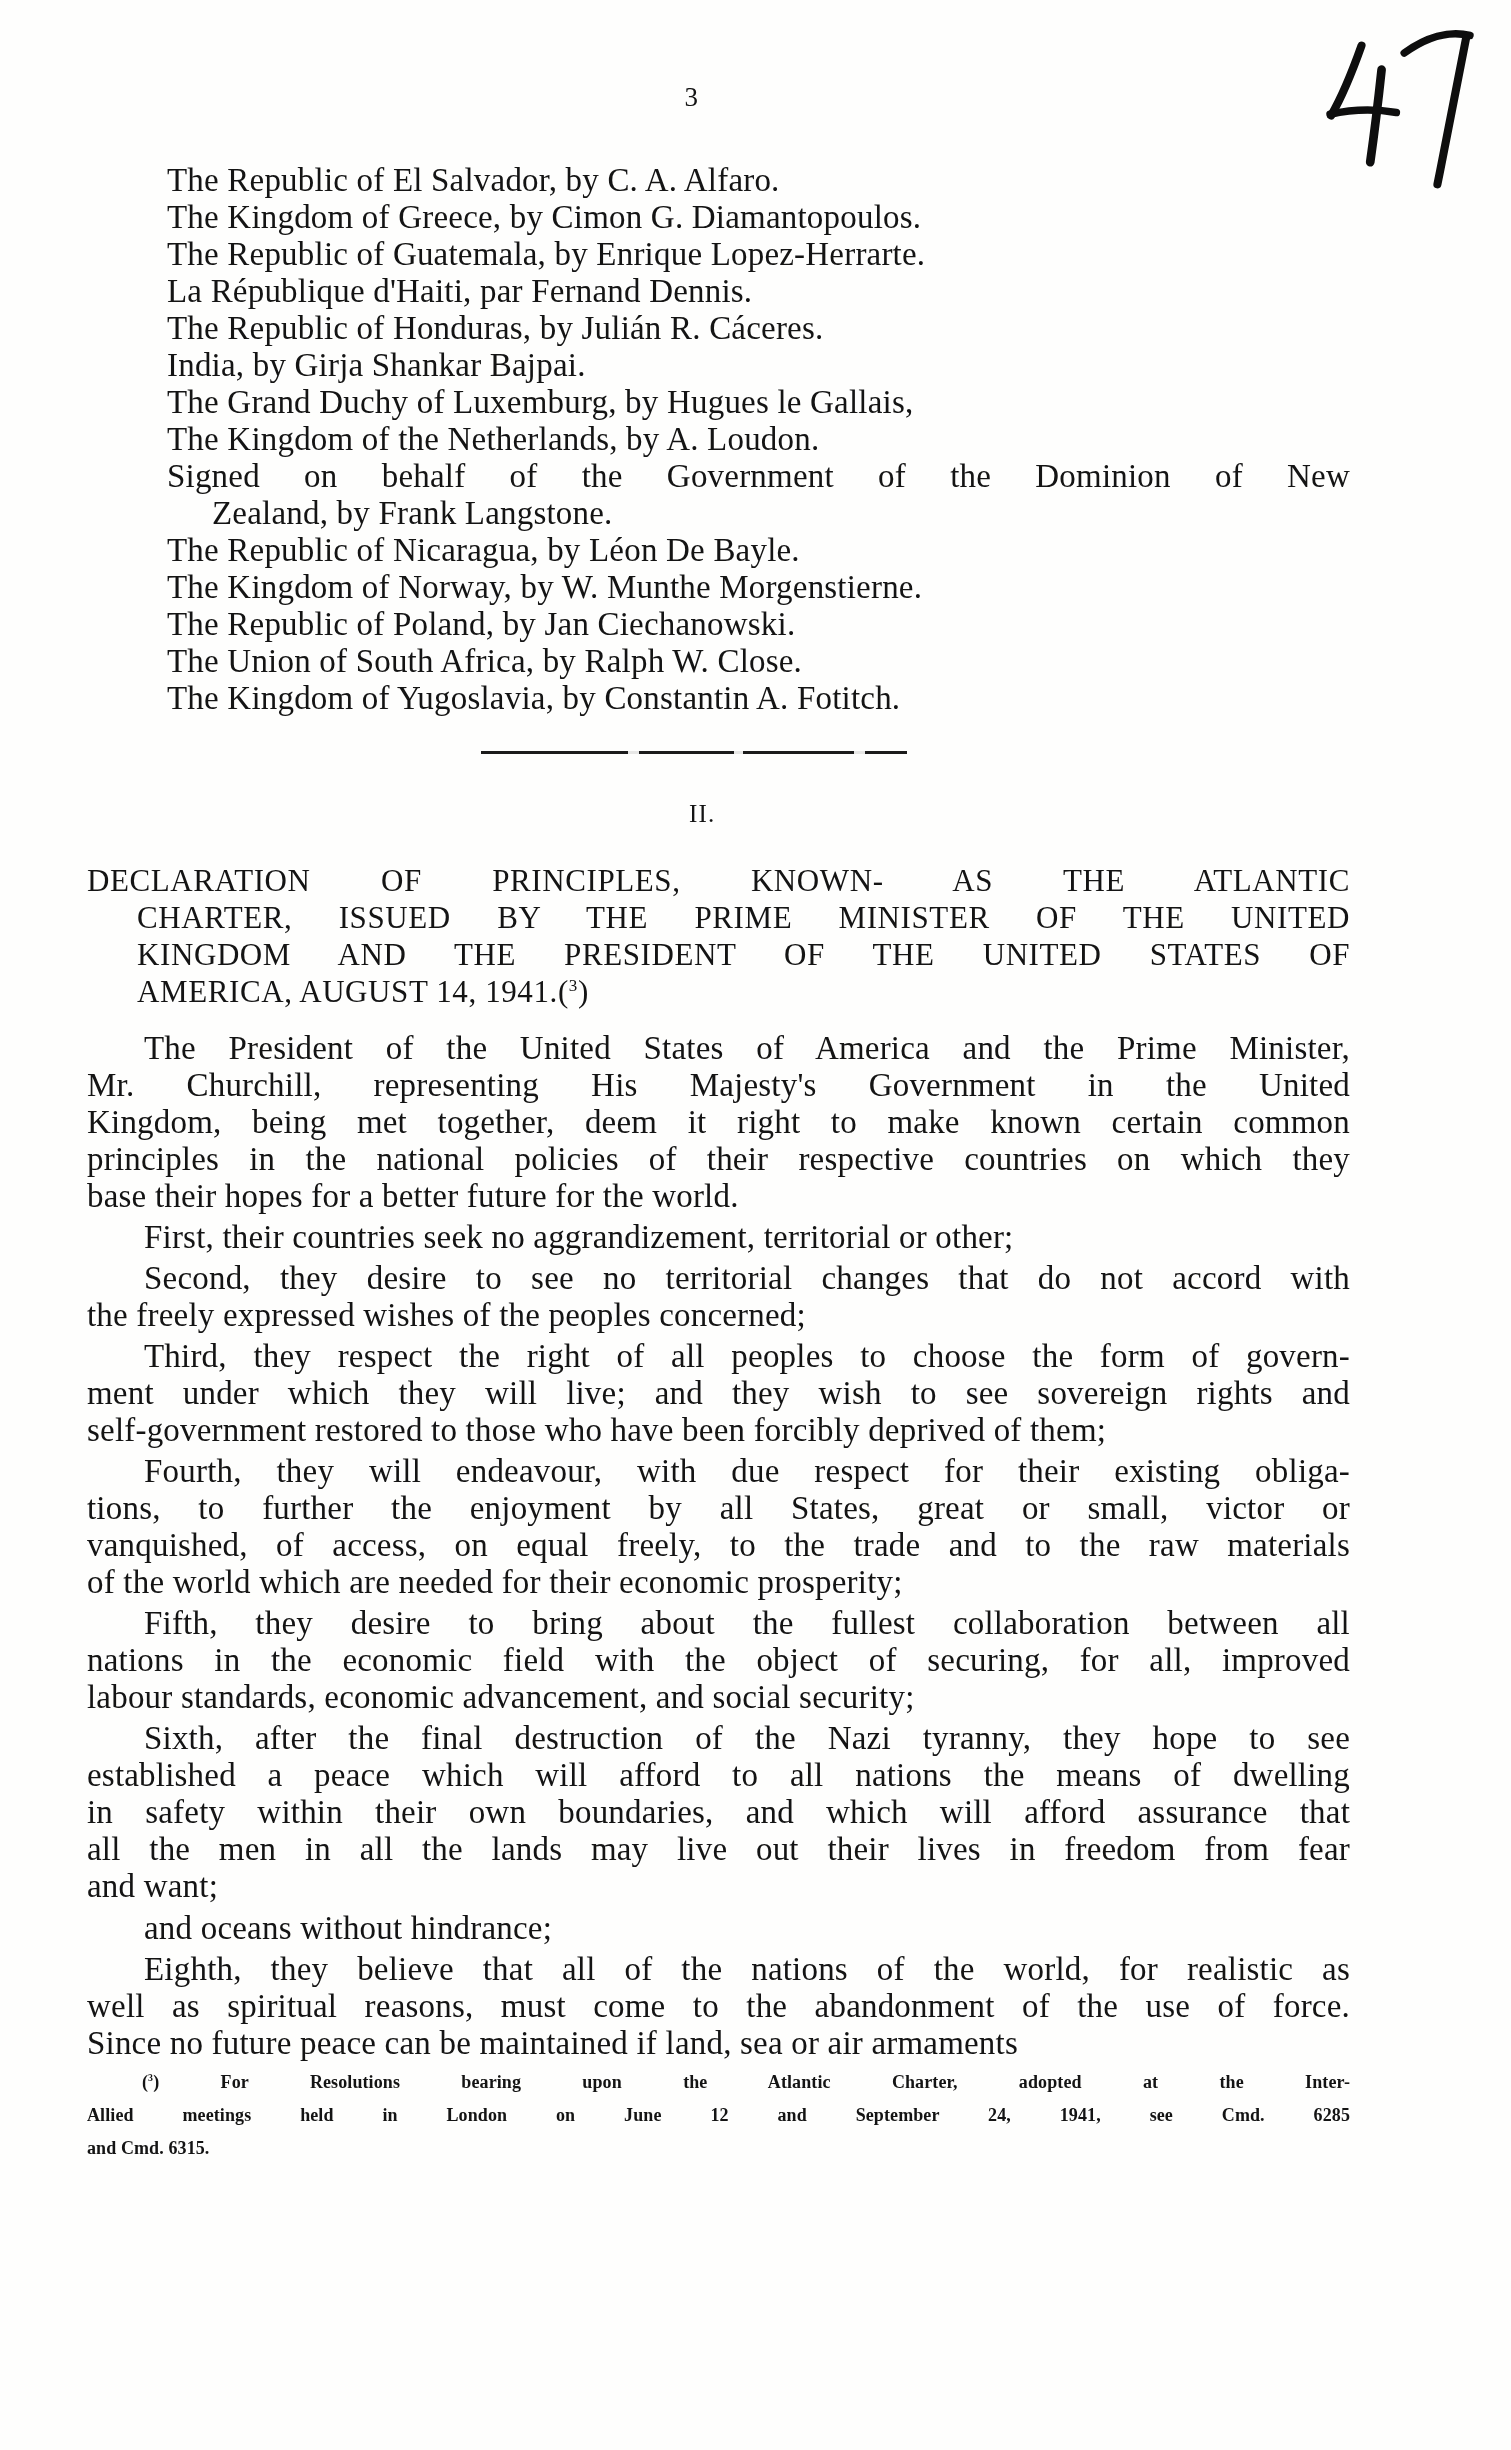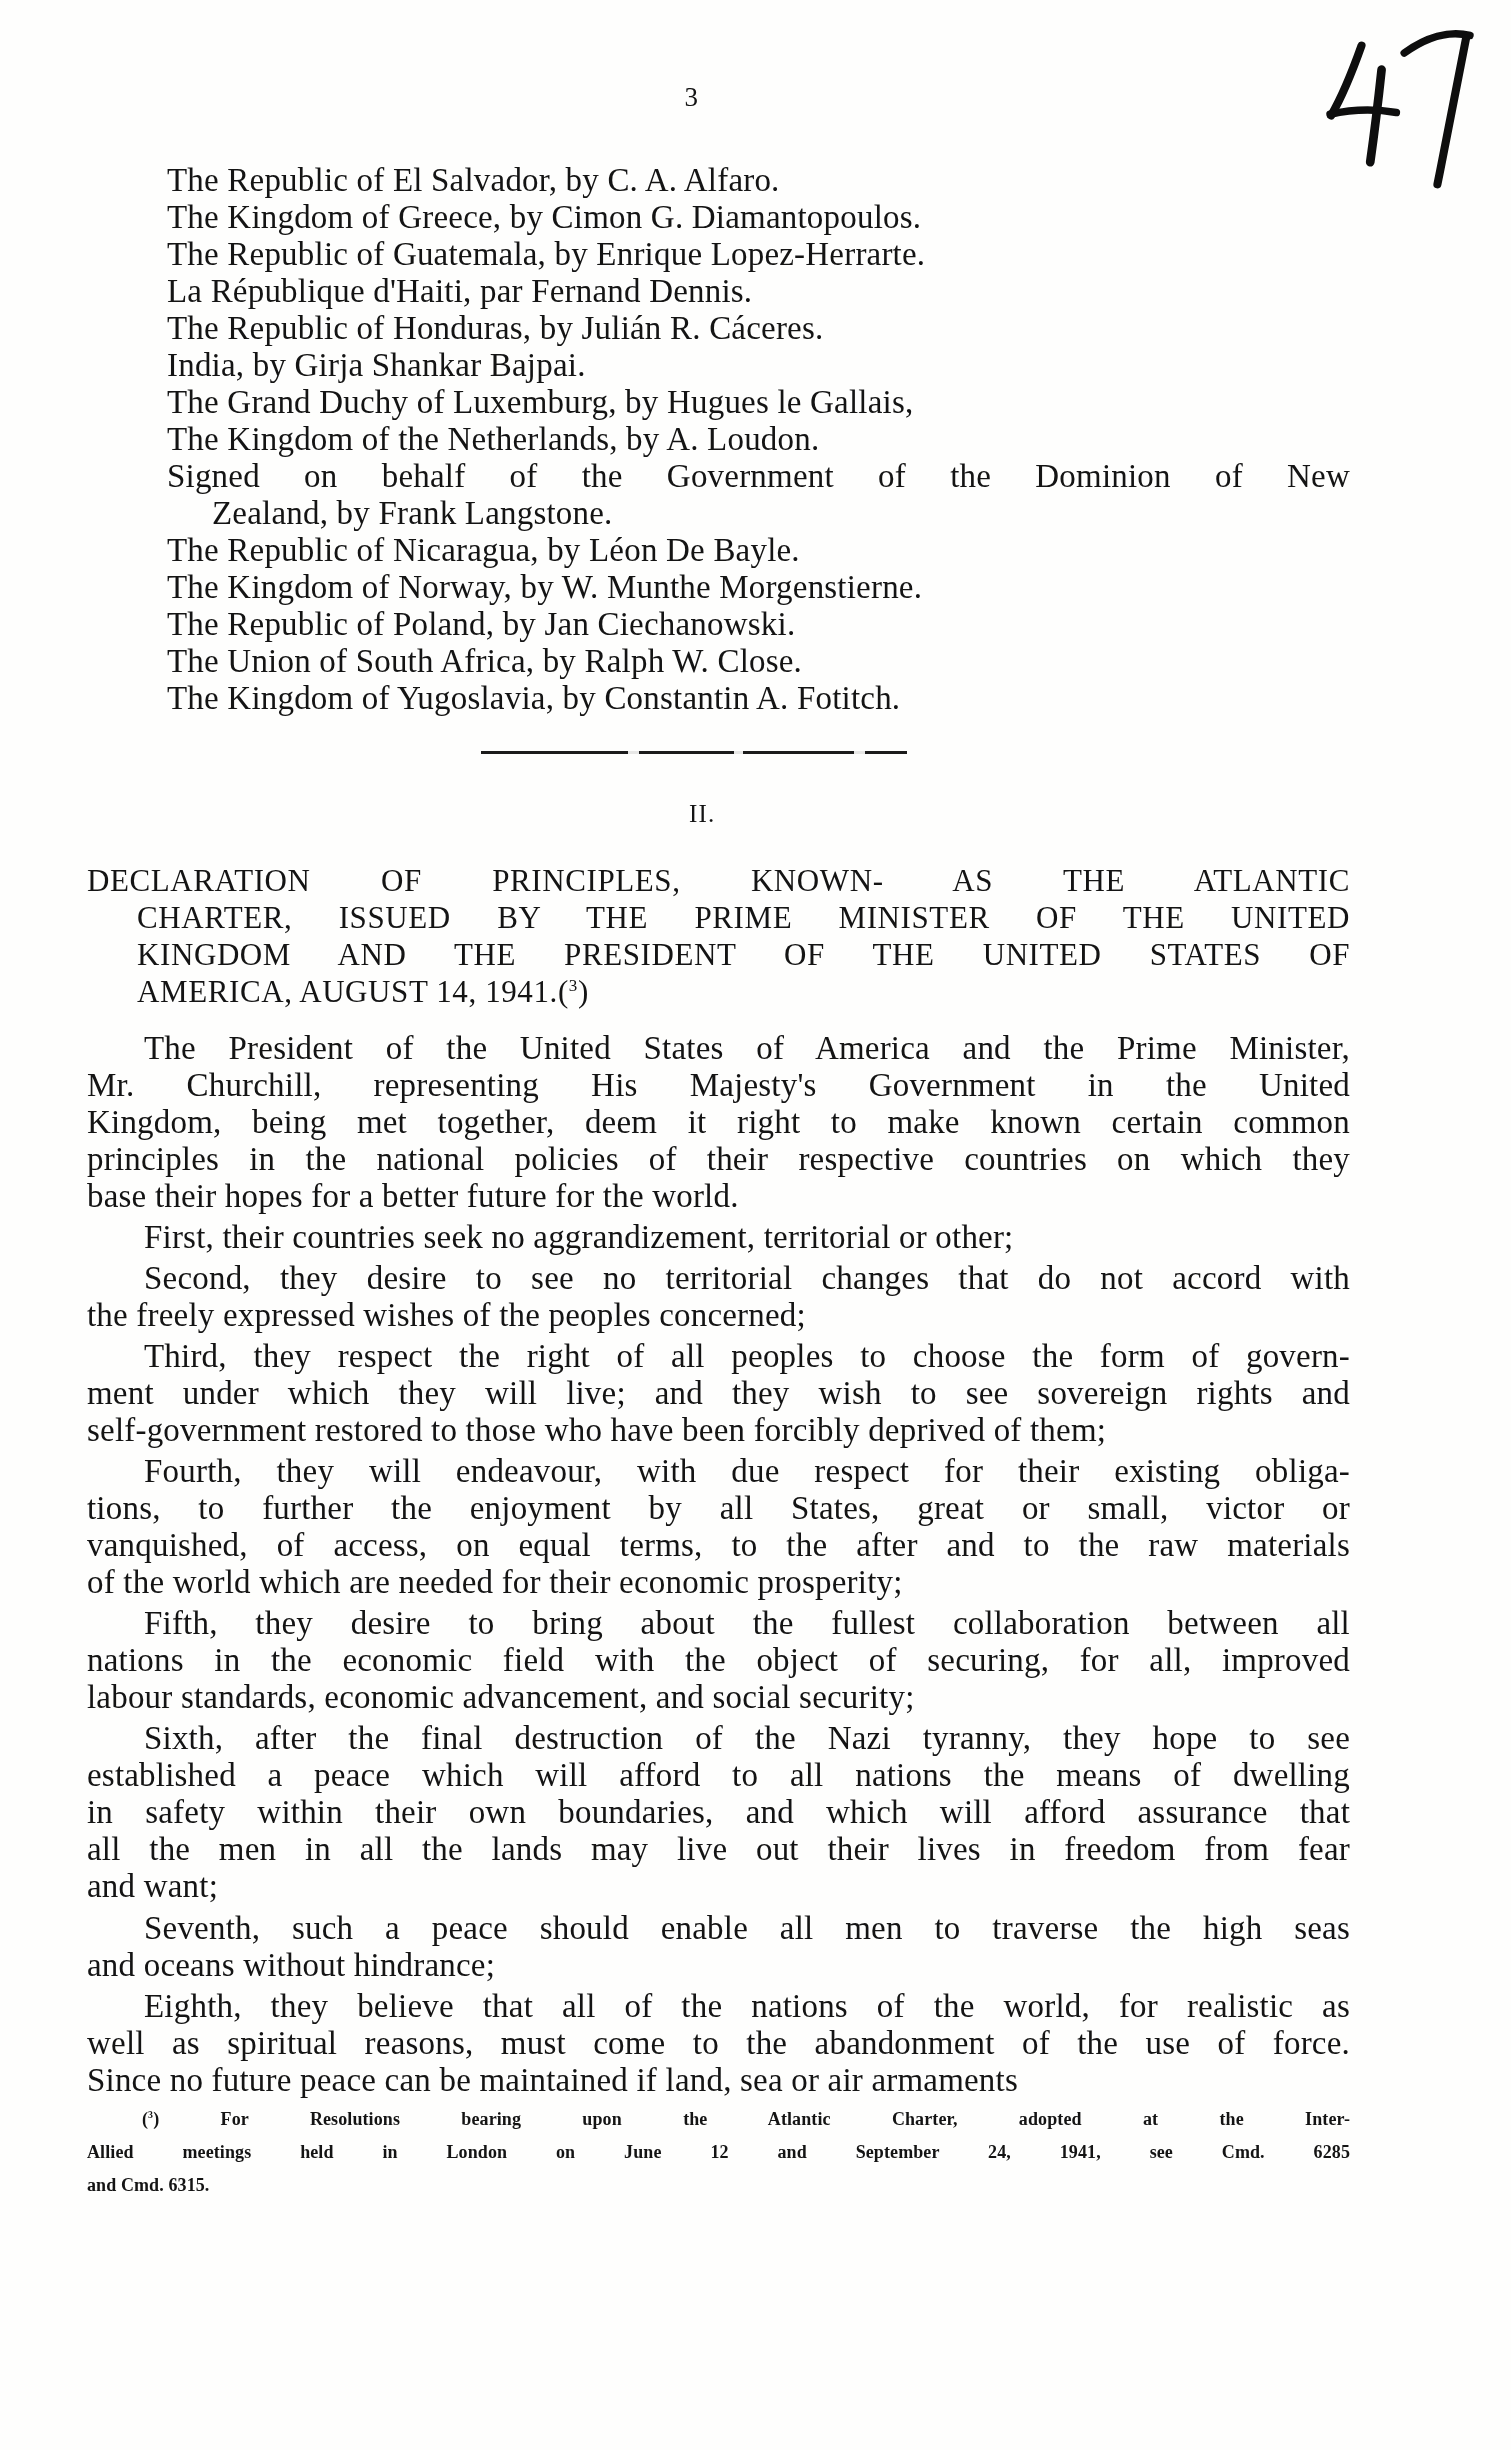--- a/index.html
+++ b/index.html
@@ -186,37 +186,36 @@
           <div class="jline jlast">the freely expressed wishes of the peoples concerned;</div>
         </div>
         <div class="paragraph">
           <div class="jline">Third, they respect the right of all peoples to choose the form of govern-</div>
           <div class="jline">ment under which they will live; and they wish to see sovereign rights and</div>
           <div class="jline jlast">self-government restored to those who have been forcibly deprived of them;</div>
         </div>
         <div class="paragraph">
           <div class="jline">Fourth, they will endeavour, with due respect for their existing obliga-</div>
           <div class="jline">tions, to further the enjoyment by all States, great or small, victor or</div>
-          <div class="jline">vanquished, of access, on equal terms, to the after and to the raw materials</div>
+          <div class="jline">vanquished, of access, on equal freely, to the trade and to the raw materials</div>
           <div class="jline jlast">of the world which are needed for their economic prosperity;</div>
         </div>
         <div class="paragraph">
           <div class="jline">Fifth, they desire to bring about the fullest collaboration between all</div>
           <div class="jline">nations in the economic field with the object of securing, for all, improved</div>
           <div class="jline jlast">labour standards, economic advancement, and social security;</div>
         </div>
         <div class="paragraph">
           <div class="jline">Sixth, after the final destruction of the Nazi tyranny, they hope to see</div>
           <div class="jline">established a peace which will afford to all nations the means of dwelling</div>
           <div class="jline">in safety within their own boundaries, and which will afford assurance that</div>
           <div class="jline">all the men in all the lands may live out their lives in freedom from fear</div>
           <div class="jline jlast">and want;</div>
         </div>
         <div class="paragraph">
-          <div class="jline">Seventh, such a peace should enable all men to traverse the high seas</div>
           <div class="jline jlast">and oceans without hindrance;</div>
         </div>
         <div class="paragraph">
           <div class="jline">Eighth, they believe that all of the nations of the world, for realistic as</div>
           <div class="jline">well as spiritual reasons, must come to the abandonment of the use of force.</div>
           <div class="jline jlast">Since no future peace can be maintained if land, sea or air armaments</div>
         </div>
       </div>
 
     <div class="footnote">

